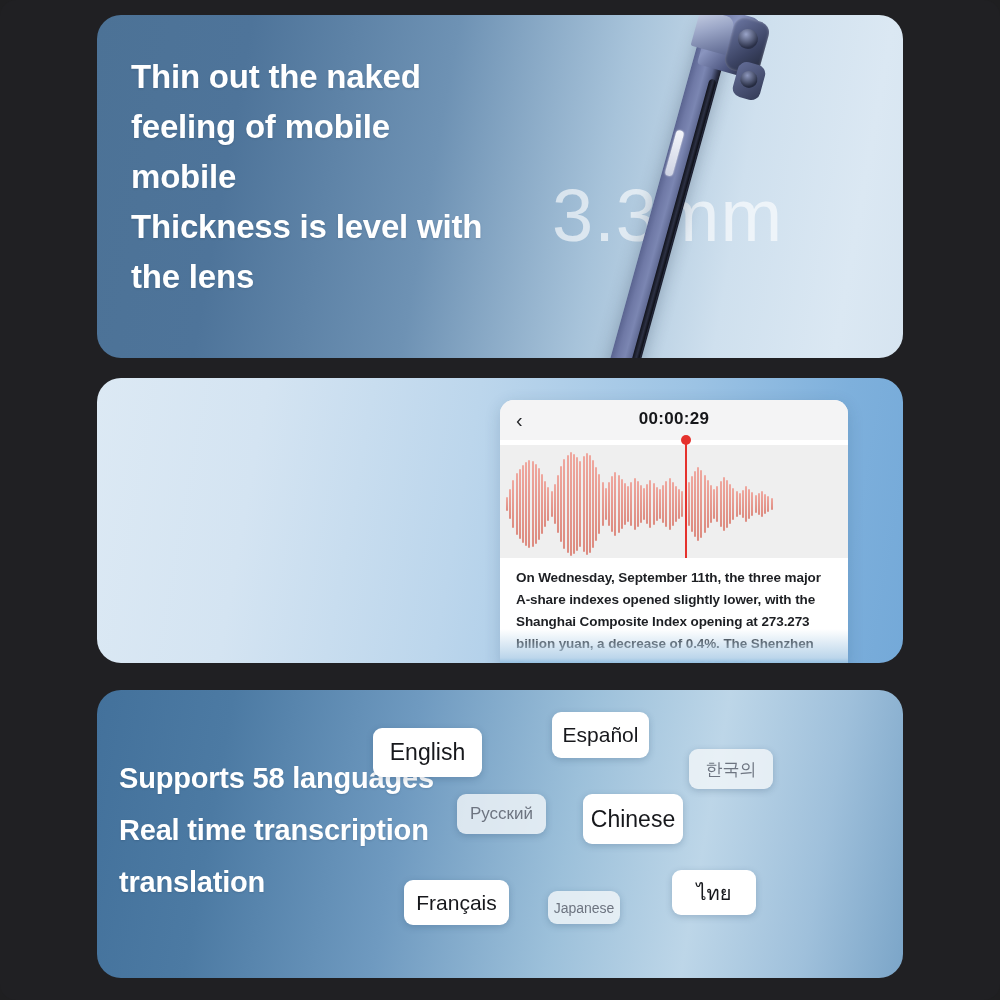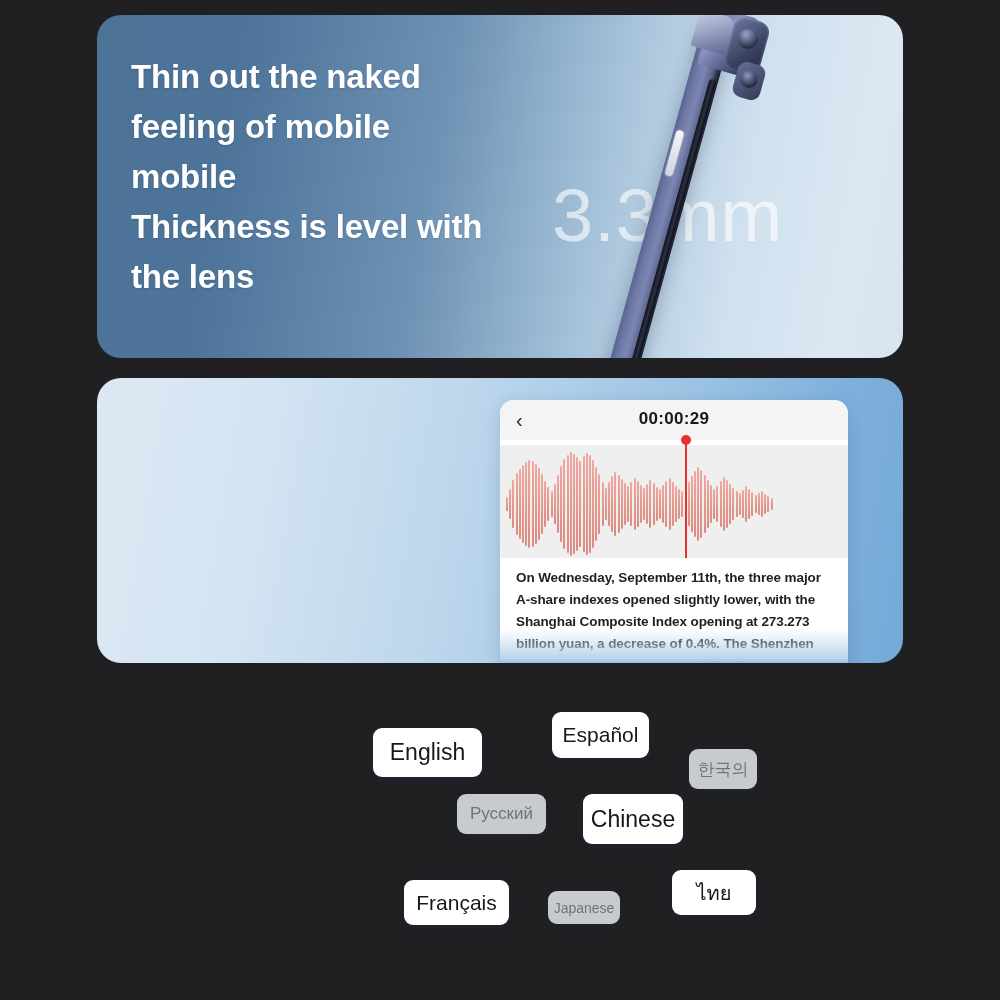--- a/index.html
+++ b/index.html
@@ -324,21 +324,21 @@
     justify-content: center;
     border-radius: 9px;
     white-space: nowrap;
     box-shadow: 0 2px 7px rgba(25,55,90,.22);
   }
   .chip.solid { background: #ffffff; color: #17181c; }
   .chip.ghost { background: rgba(243,246,249,.80); color: #6d7480; }
 
   #chip-english  { left: 373px; top: 728px; width: 109px; height: 49px; font-size: 23px; }
   #chip-espanol  { left: 552px; top: 712px; width: 97px;  height: 46px; font-size: 21px; }
-  #chip-korean   { left: 689px; top: 749px; width: 68px;  height: 40px; font-size: 17px; }
+  #chip-korean   { left: 689px; top: 749px; width: 84px;  height: 40px; font-size: 17px; }
   #chip-russian  { left: 457px; top: 794px; width: 89px;  height: 40px; font-size: 17px; }
   #chip-chinese  { left: 583px; top: 794px; width: 100px; height: 50px; font-size: 23px; }
   #chip-french   { left: 404px; top: 880px; width: 105px; height: 45px; font-size: 21px; }
   #chip-japanese { left: 548px; top: 891px; width: 72px;  height: 33px; font-size: 14px; }
   #chip-thai     { left: 672px; top: 870px; width: 84px;  height: 45px; font-size: 20px; }
 </style>
 </head>
 <body>
 
 <div class="page">
@@ -467,20 +467,27 @@
         <div class="playhead" id="playhead" style="left: 185.2px;"></div>
       </div>
 
       <div class="rec-transcript">
         <p>On Wednesday, September 11th, the three major A-share indexes opened slightly lower, with the Shanghai Composite Index opening at 273.273 billion yuan, a decrease of 0.4%. The Shenzhen Component Index opened at 8052.25, down</p>
         <div class="fade-mask"></div>
       </div>
     </div>
   </section>
 
+  <section class="panel" id="panel-lang">
+    <div class="headline">
+      <div>Supports 58 languages</div>
+      <div>Real time transcription</div>
+      <div>translation</div>
+    </div>
+  </section>
 
   <div class="chip solid" id="chip-english">English</div>
   <div class="chip solid" id="chip-espanol">Español</div>
   <div class="chip ghost" id="chip-korean">한국의</div>
   <div class="chip ghost" id="chip-russian">Русский</div>
   <div class="chip solid" id="chip-chinese">Chinese</div>
   <div class="chip solid" id="chip-french">Français</div>
   <div class="chip ghost" id="chip-japanese">Japanese</div>
   <div class="chip solid" id="chip-thai">ไทย</div>
 

